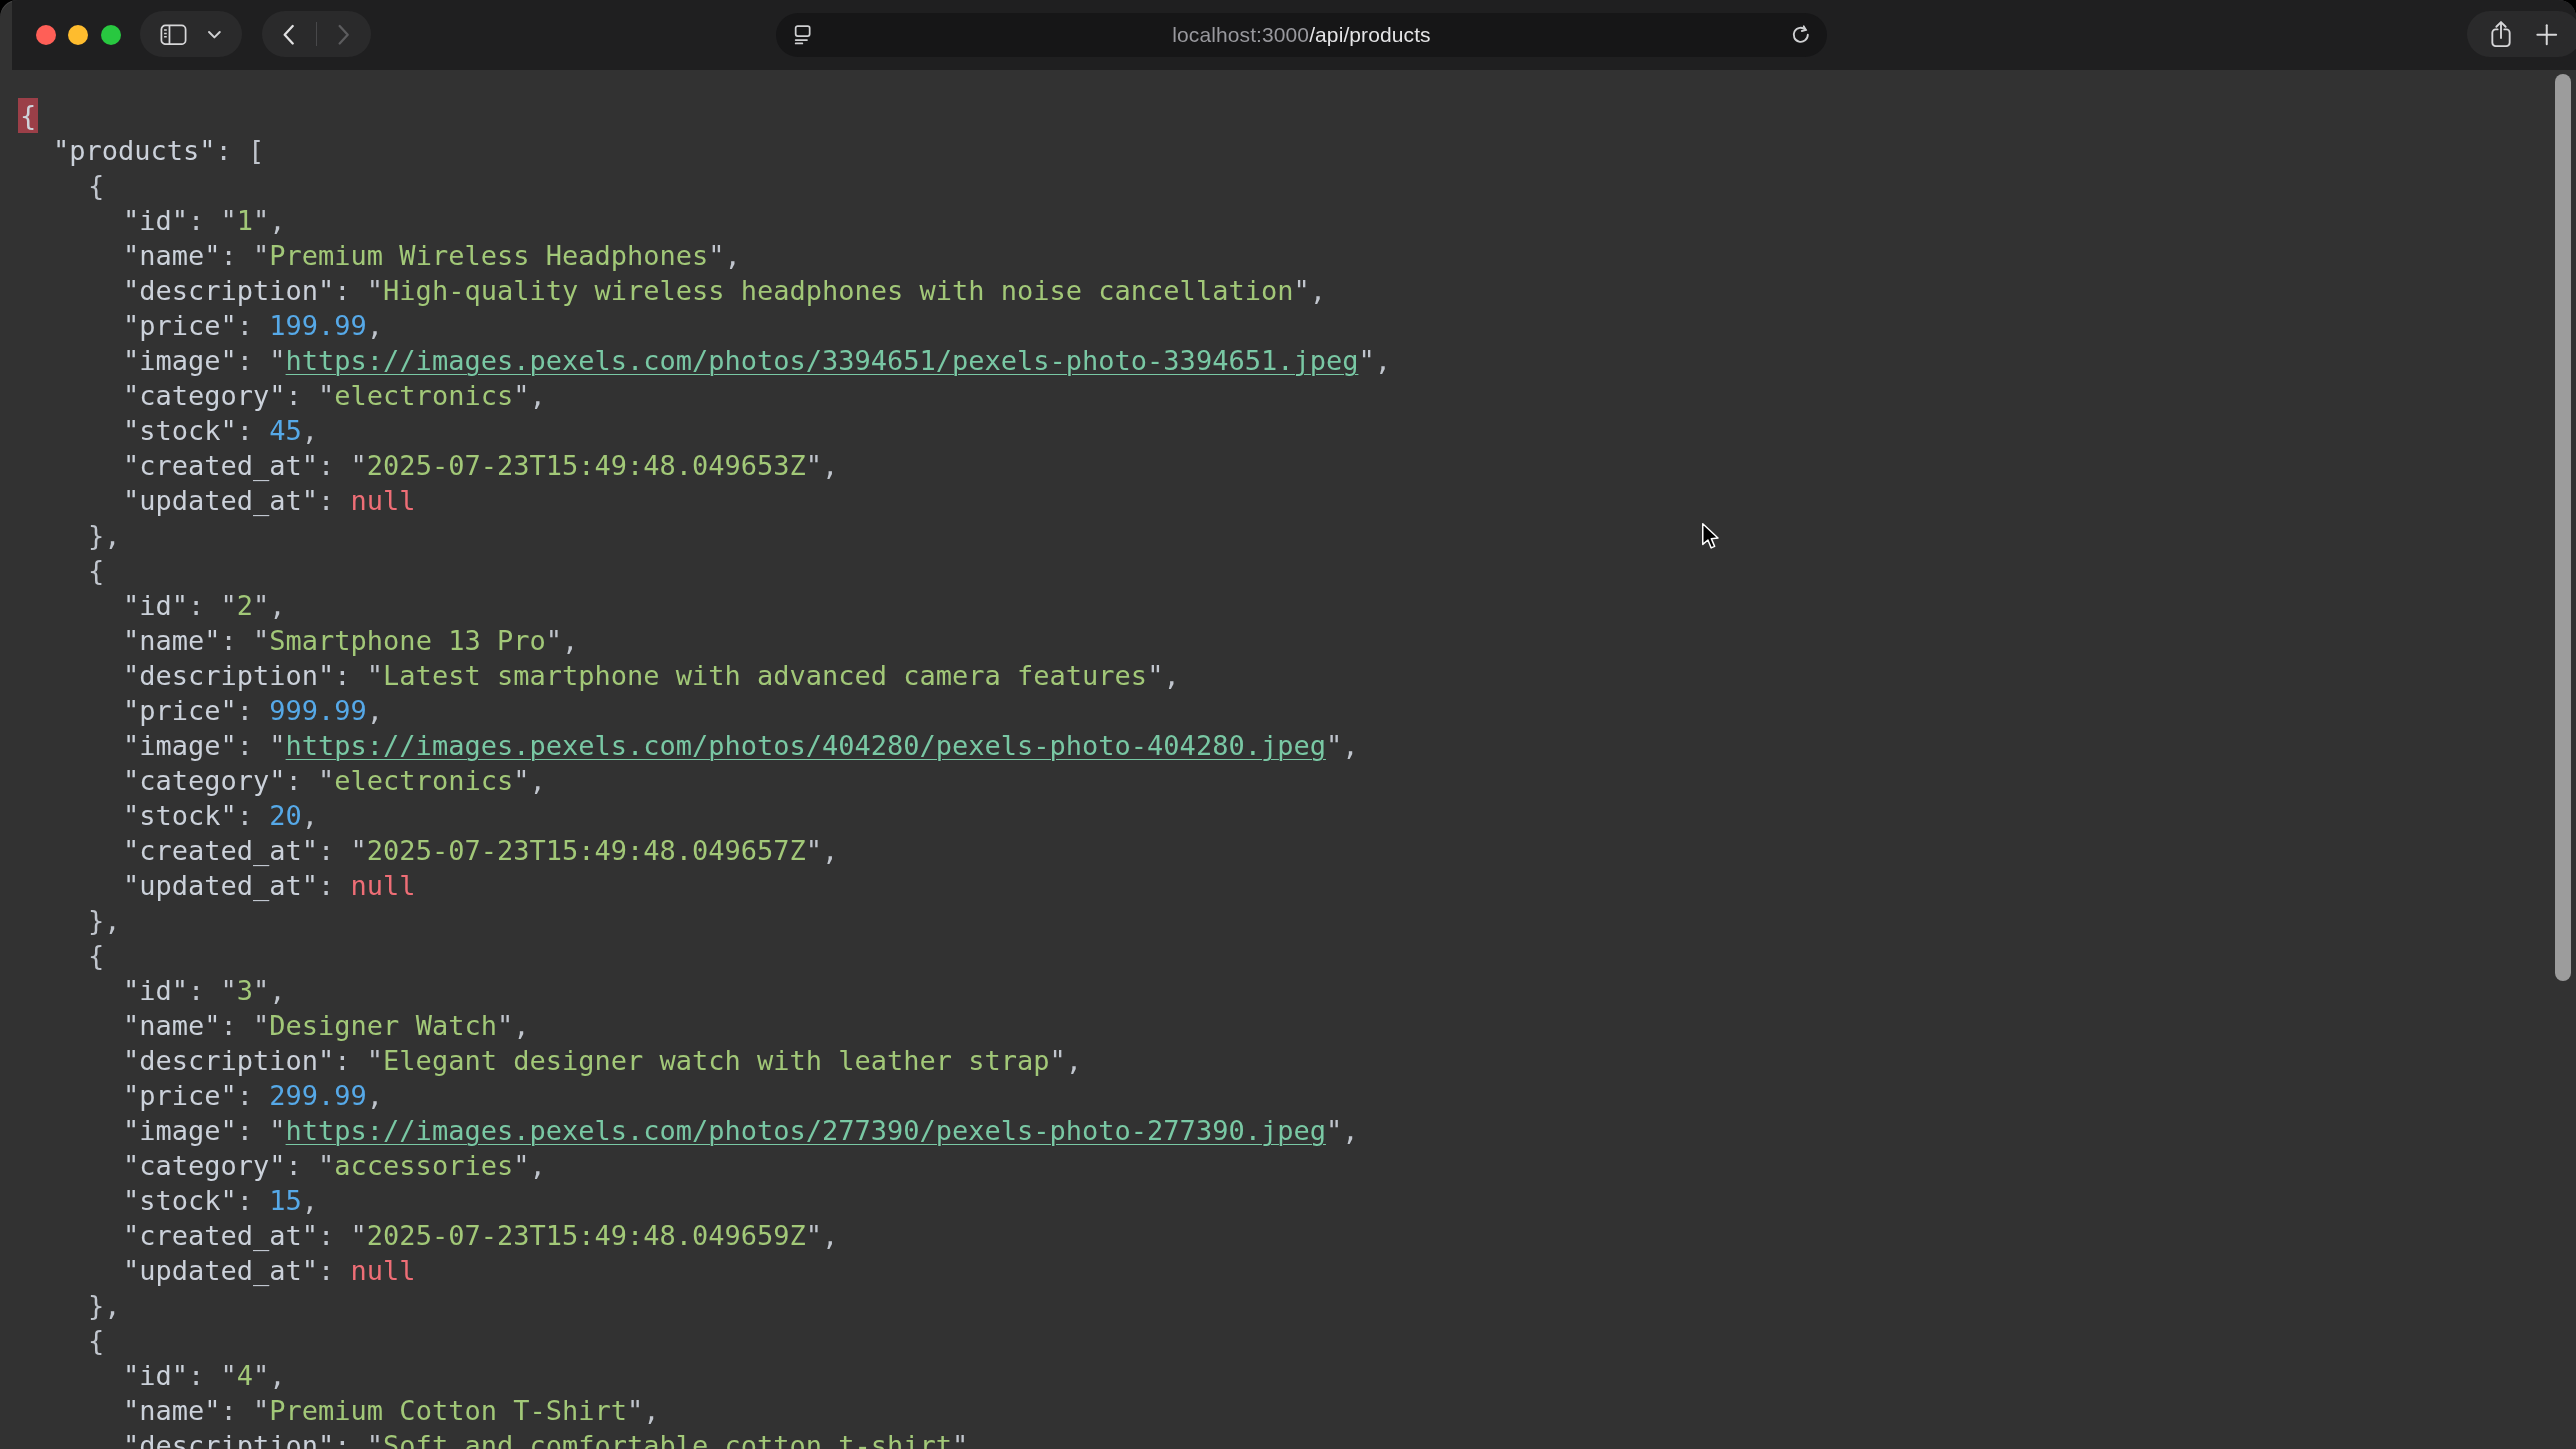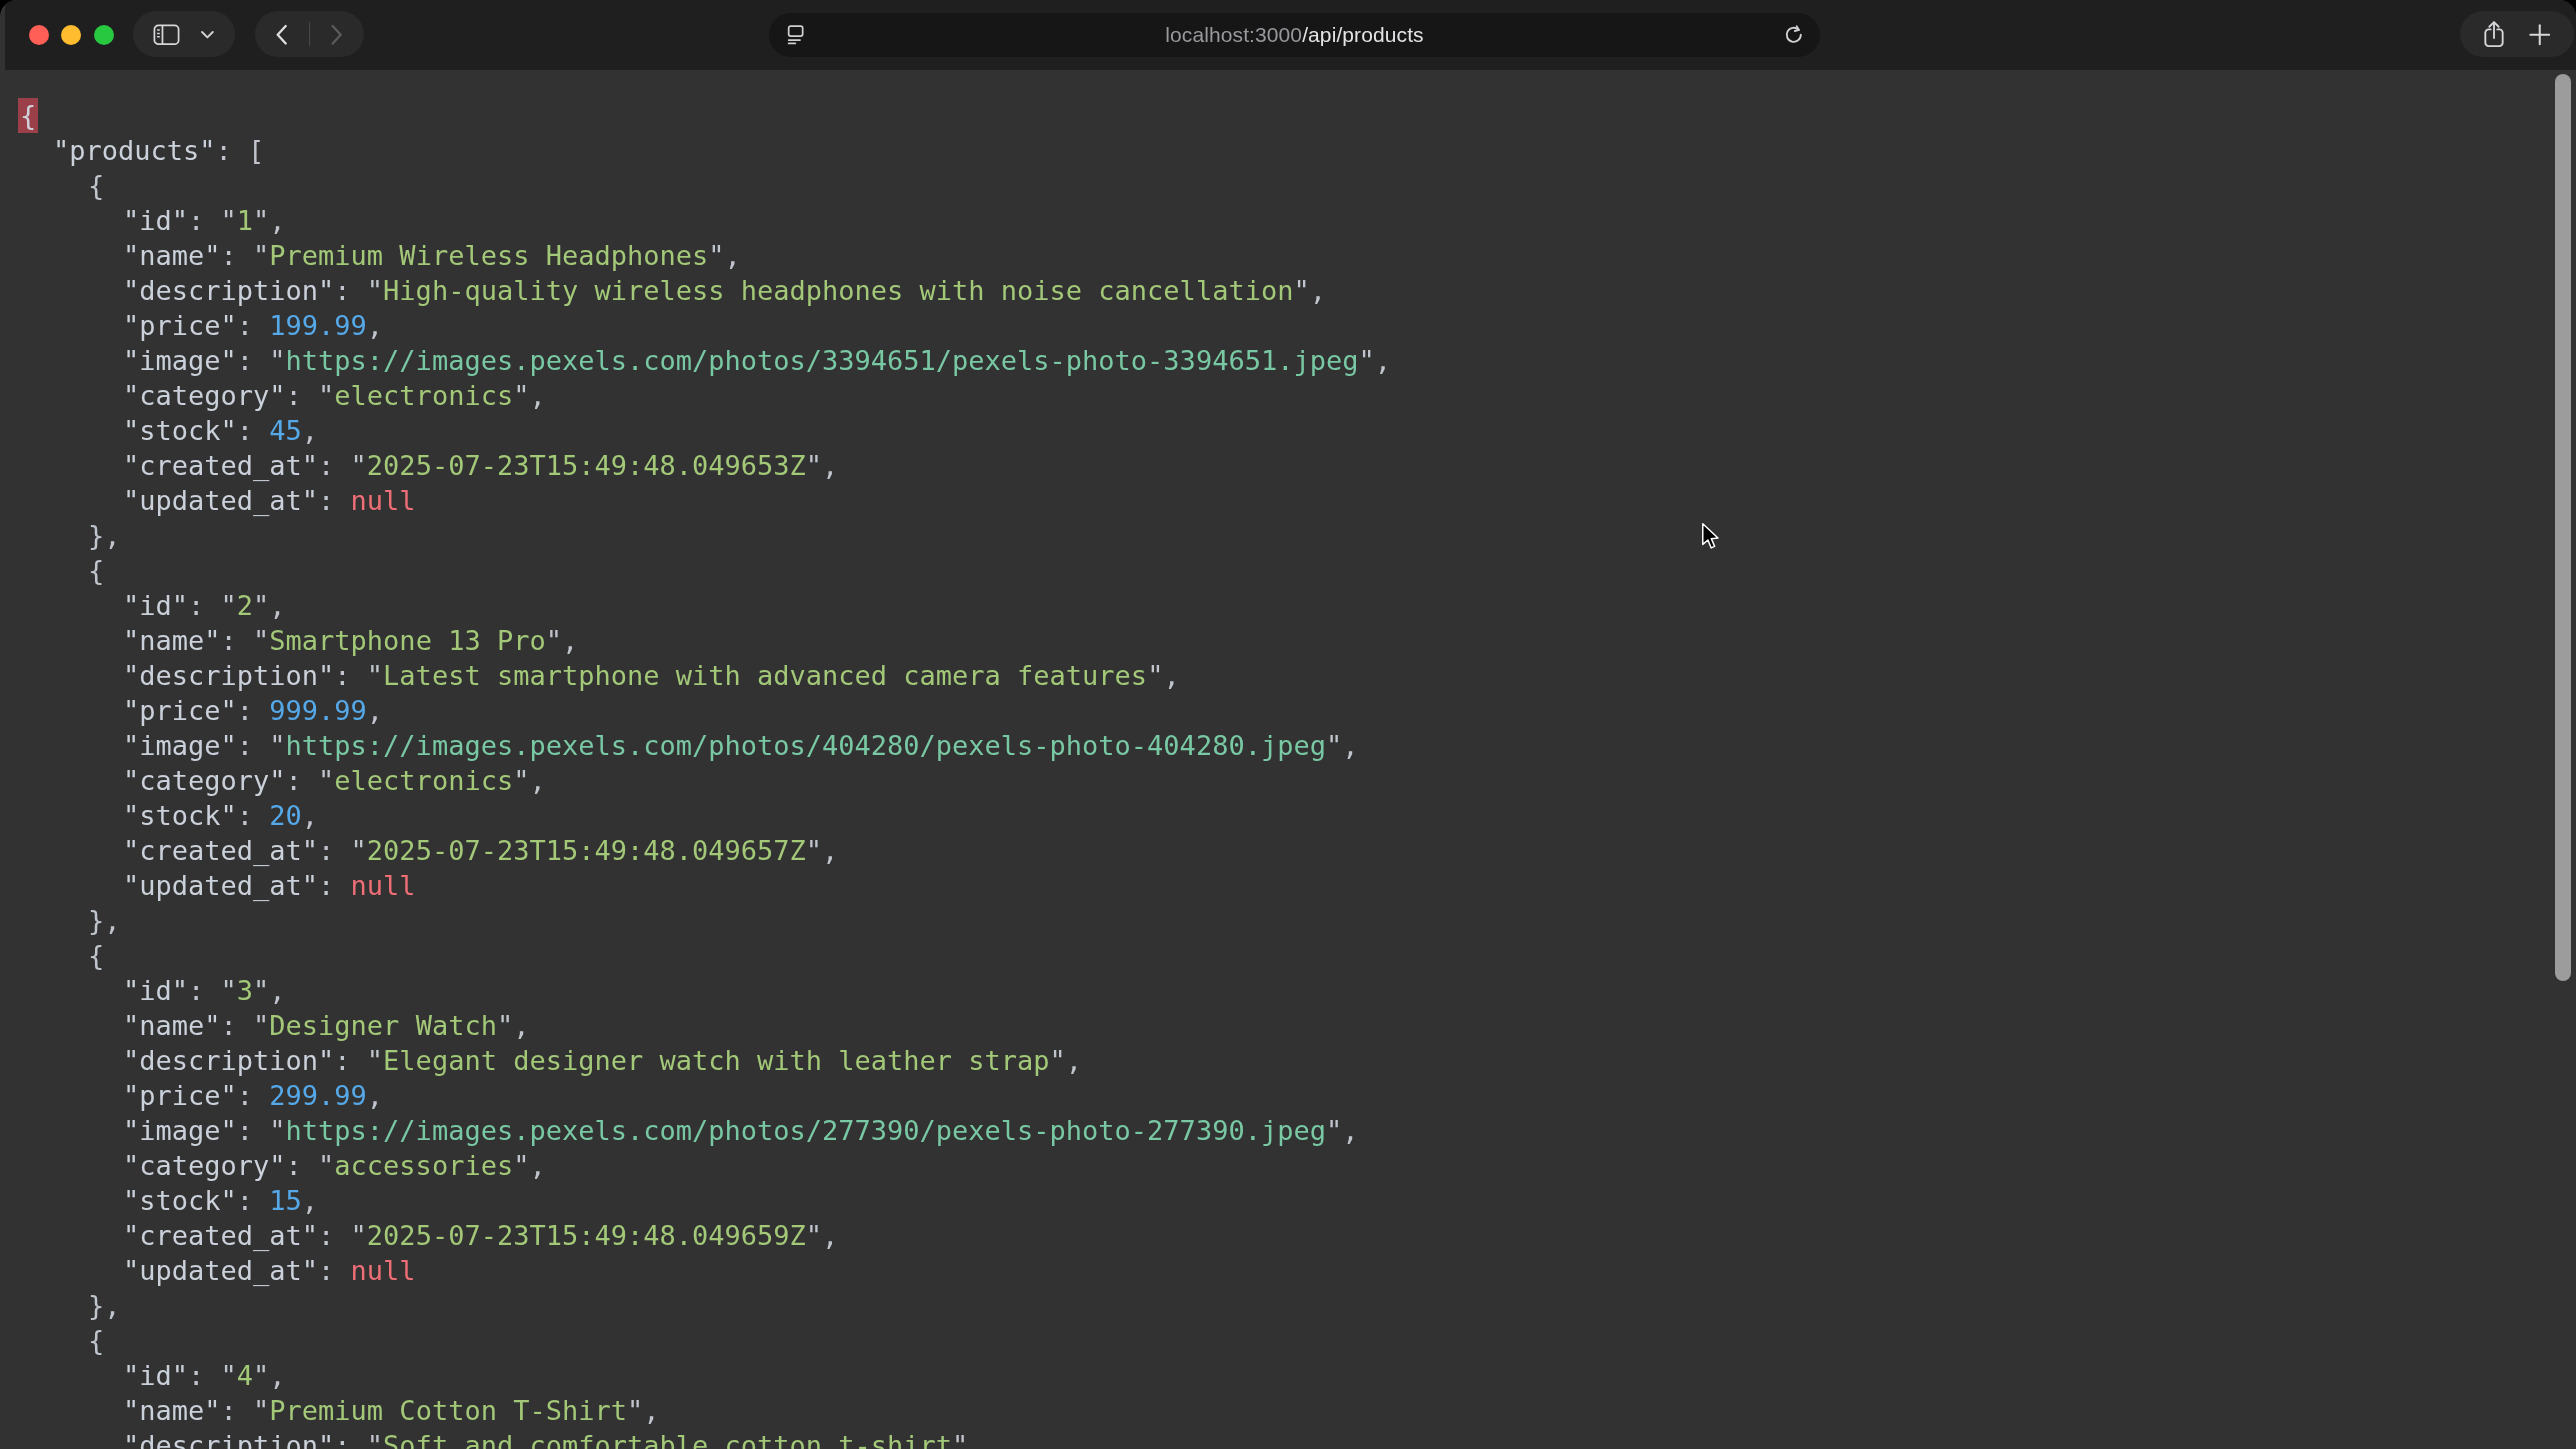--- a/index.html
+++ b/index.html
@@ -1,19 +1,19 @@
 <!DOCTYPE html>
 <html style="--window-bg: #323232; --toolbar-bg: #1f1f20; --url-field-bg: #161617; --key: #cbd1da; --punctuation: #c0c5cd; --string: #a2c878; --number: #56a9e8; --null: #ee6e76; --link: #79c8a4; --highlight-bg: #9b3f48; --traffic-red: #ff5f57; --traffic-yellow: #febc2e; --traffic-green: #28c840;font-size:10.7px"><head>
 <meta charset="utf-8">
 <style>
   html,body{margin:0;padding:0;background:#000;width:2576px;height:1449px;overflow:hidden;}
   .window{position:absolute;inset:0;width:2576px;height:1449px;border-radius:17.4px 17.4px 0 0;overflow:hidden;
           background:var(--window-bg,#323232);box-shadow:inset 0 1.3px 0 rgba(255,255,255,.09);}
   
-  .toolbar{position:absolute;top:0;left:5px;right:0;height:70px;background:var(--toolbar-bg,#1f1f20);padding-left:16px;}
+  .toolbar{position:absolute;top:0;left:12px;right:0;height:70px;background:var(--toolbar-bg,#1f1f20);padding-left:16px;}
   .traffic{position:absolute;top:25px;width:20px;height:20px;border-radius:50%;}
   .t-close{left:24px;background:var(--traffic-red,#ff5f57);}
   .t-min{left:56px;background:var(--traffic-yellow,#febc2e);}
   .t-zoom{left:89px;background:var(--traffic-green,#28c840);}
   .pill{position:absolute;top:11.4px;height:46px;border-radius:23.5px;background:rgba(255,255,255,.05);
         display:flex;align-items:center;justify-content:space-evenly;box-sizing:border-box;}
   .pill-sidebar{left:128px;width:102px;}
   .pill-nav{left:250px;width:109px;}
   .pill-actions{left:2455px;width:114px;}
   .icon{display:flex;align-items:center;justify-content:center;color:#d7d7d9;}
@@ -30,21 +30,21 @@
   .field-icon-right{position:absolute;right:16px;top:11.4px;}
   
   .content{position:absolute;top:70px;left:0;right:0;bottom:0;background:var(--window-bg,#323232);overflow:hidden;}
   #json-view{margin:0;padding:27.5px 0 0 18px;font:400 27px "DejaVu Sans Mono",monospace;}
   .line{height:35px;line-height:35px;white-space:pre;}
   .key{color:var(--key,#cbd1da);}
   .punct{color:var(--punctuation,#c0c5cd);}
   .string{color:var(--string,#a2c878);}
   .number{color:var(--number,#56a9e8);}
   .null{color:var(--null,#ee6e76);}
-  .link{color:var(--link,#79c8a4);text-underline-offset:4px;text-decoration-thickness:1.3px;margin-top:41px;}
+  .link{color:var(--link,#79c8a4);text-decoration:underline;text-underline-offset:4px;text-decoration-thickness:1.3px;margin-top:41px;}
   .brace-highlight{background:var(--highlight-bg,#9b3f48);color:#ced3da;display:inline-block;padding:0 2px;}
   
   .scroll-thumb{position:absolute;right:5.4px;top:74px;width:16px;height:907px;border-radius:8.7px;background:#9c9c9c;}
   
   .cursor{position:absolute;left:1701px;top:523px;pointer-events:none;}
 </style>
 </head>
 <body>
 
 <div class="window">

